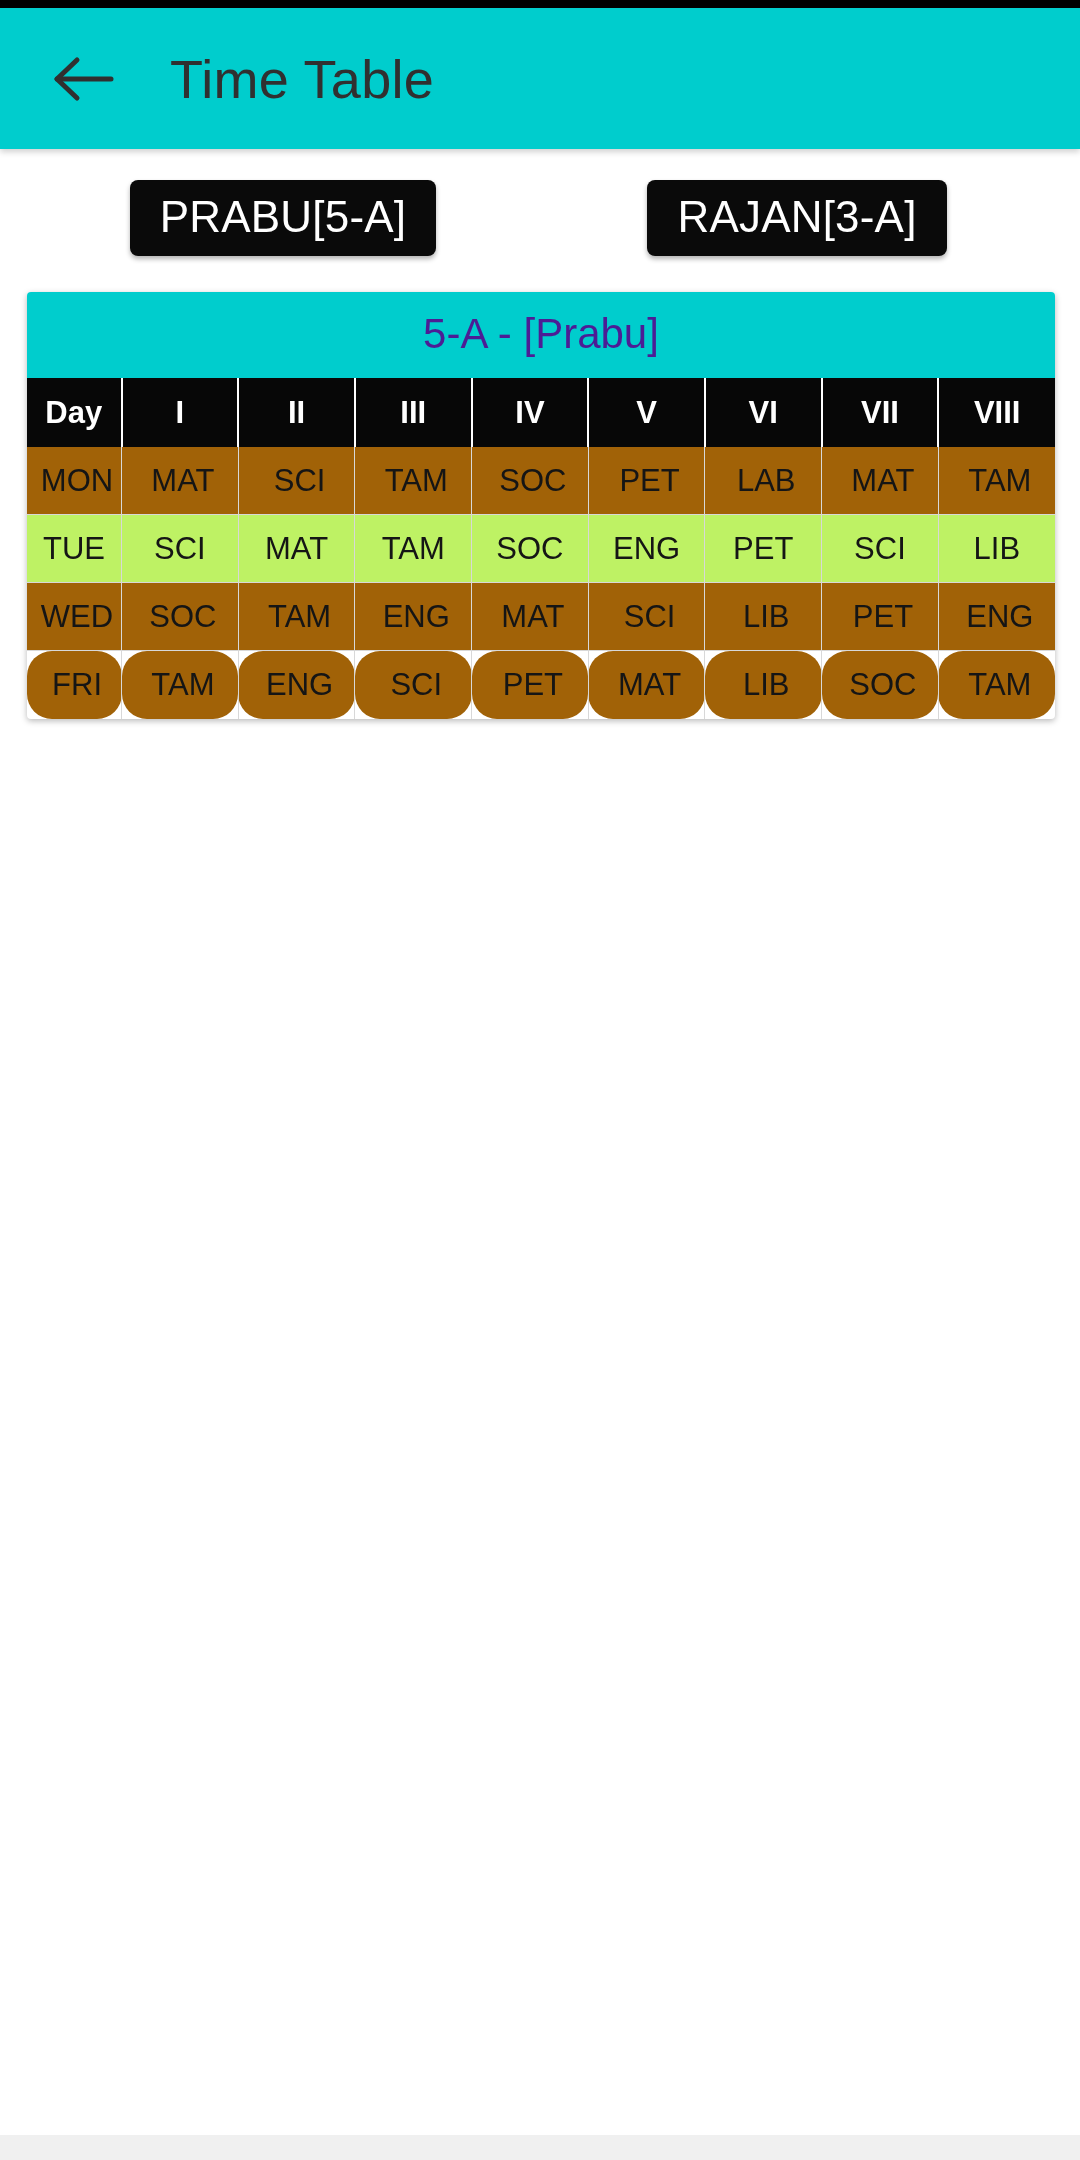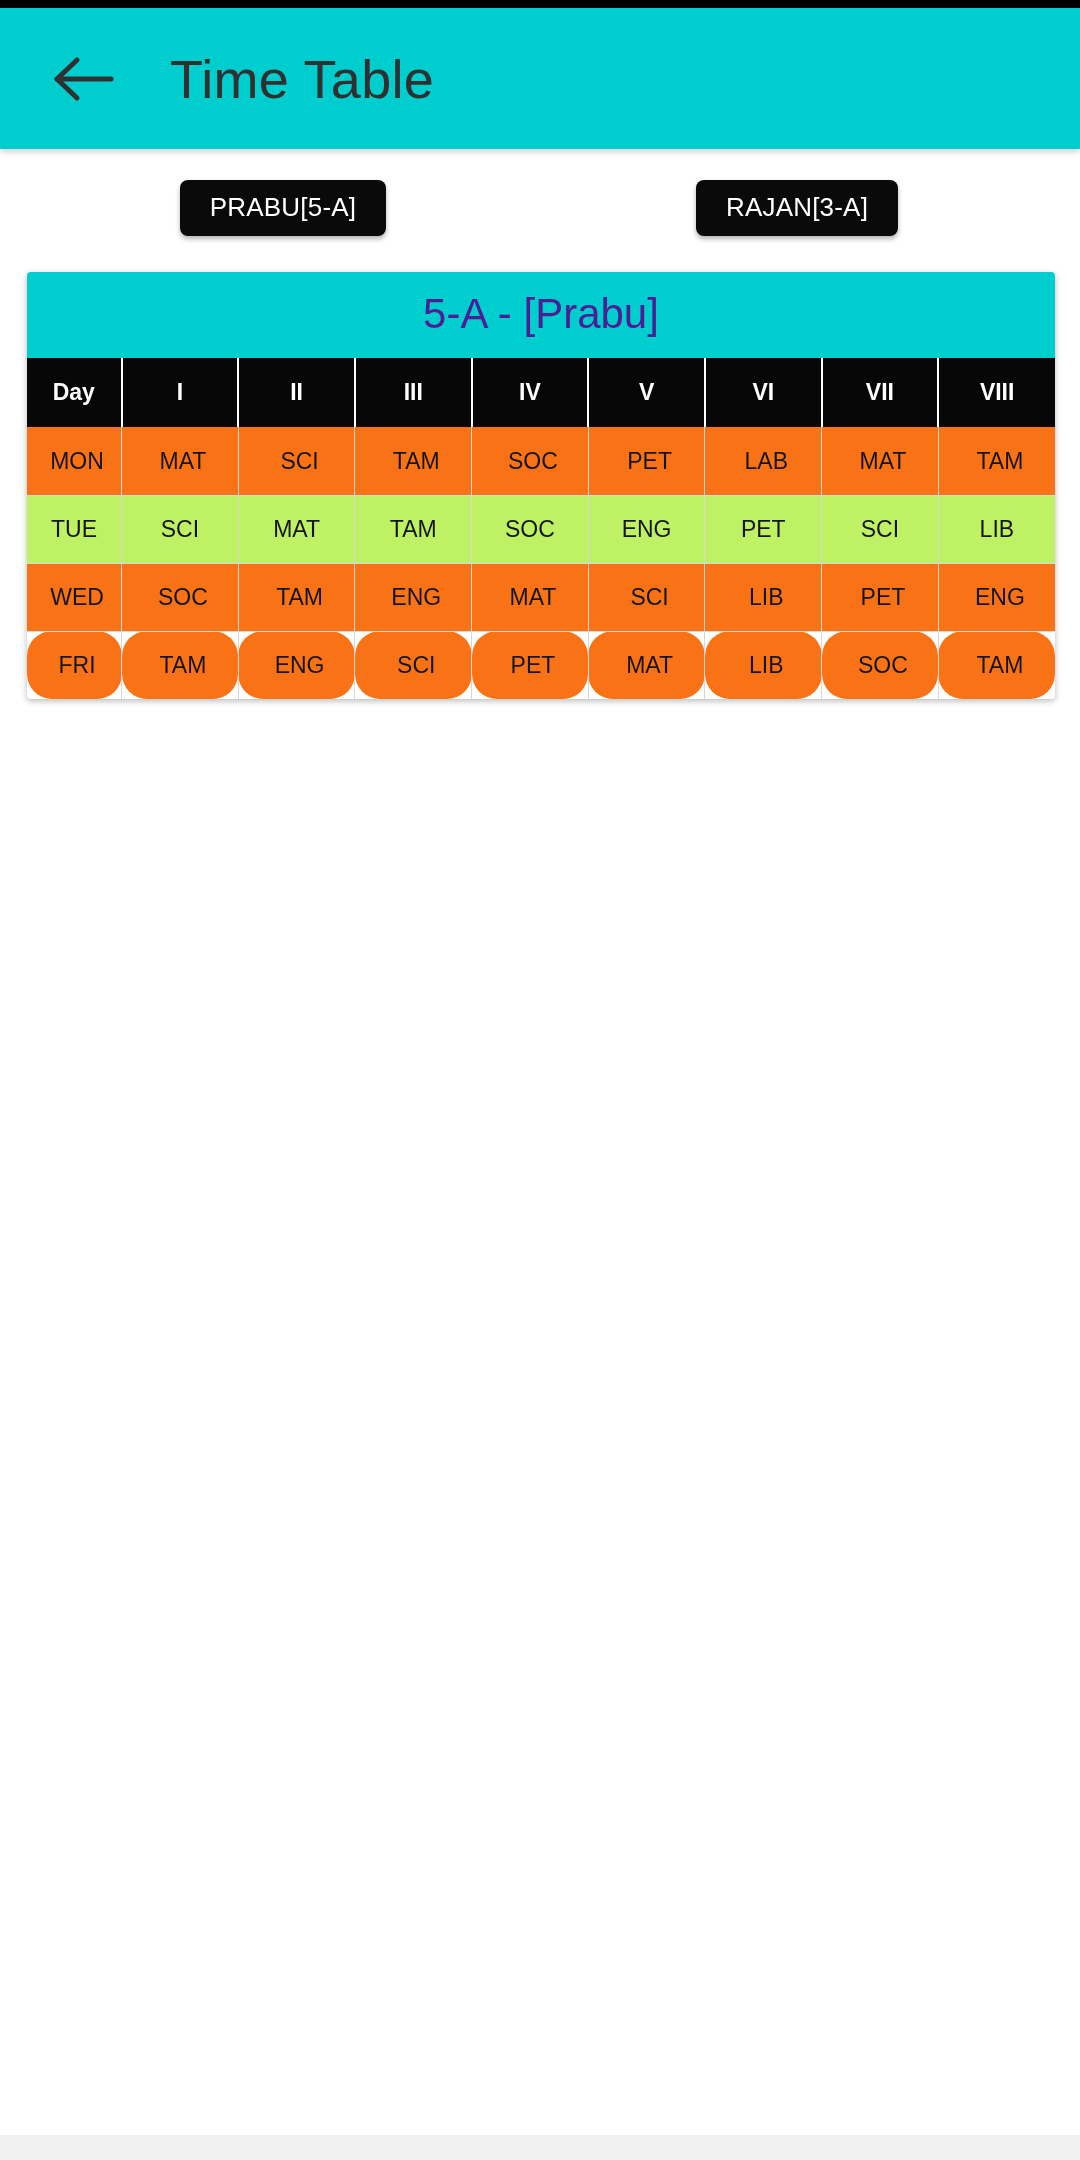--- a/index.html
+++ b/index.html
@@ -78,21 +78,21 @@
     padding: 0 26px;
   }
   .chip-cell {
     width: 50%;
     display: flex;
     justify-content: center;
   }
   .chip {
     background: #0a0a0a;
     color: #ffffff;
-    font-size: 26px;
+    font-size: 44px;
     font-weight: 400;
     letter-spacing: 0.2px;
     padding: 13px 30px 15px 30px;
     border-radius: 8px;
     border: none;
     box-shadow: 0 3px 5px rgba(0,0,0,0.30);
     white-space: nowrap;
     cursor: pointer;
     font-family: "Liberation Sans", sans-serif;
     line-height: 1.08;
@@ -117,21 +117,21 @@
   }
 
   table.tt {
     width: 100%;
     border-collapse: collapse;
     table-layout: fixed;
   }
   table.tt th, table.tt td {
     text-align: center;
     vertical-align: middle;
-    font-size: 23px;
+    font-size: 31px;
     line-height: 1;
     padding: 0;
     height: 68px;
   }
   table.tt thead th {
     background: #070707;
     color: #ffffff;
     font-weight: bold;
     border-right: 2px solid #ffffff;
     height: 69px;
@@ -140,21 +140,21 @@
 
   table.tt tbody td {
     color: #151515;
     font-weight: 400;
     border-right: 1px solid #d8d8d8;
     border-bottom: 1px solid #d8d8d8;
   }
   table.tt tbody td:last-child { border-right: none; }
   table.tt tbody tr:last-child td { border-bottom: none; border-radius: 25px; }
 
-  table.tt tbody tr.odd td  { background: #f97316; padding-left: 6px; }
+  table.tt tbody tr.odd td  { background: #a16207; padding-left: 6px; }
   table.tt tbody tr.even td { background: #bef264; }
 
   
   col.c-day { width: 9.2%; }
   col.c-per { width: 11.35%; }
 
   
   .nav-bar {
     position: absolute;
     left: 0;

